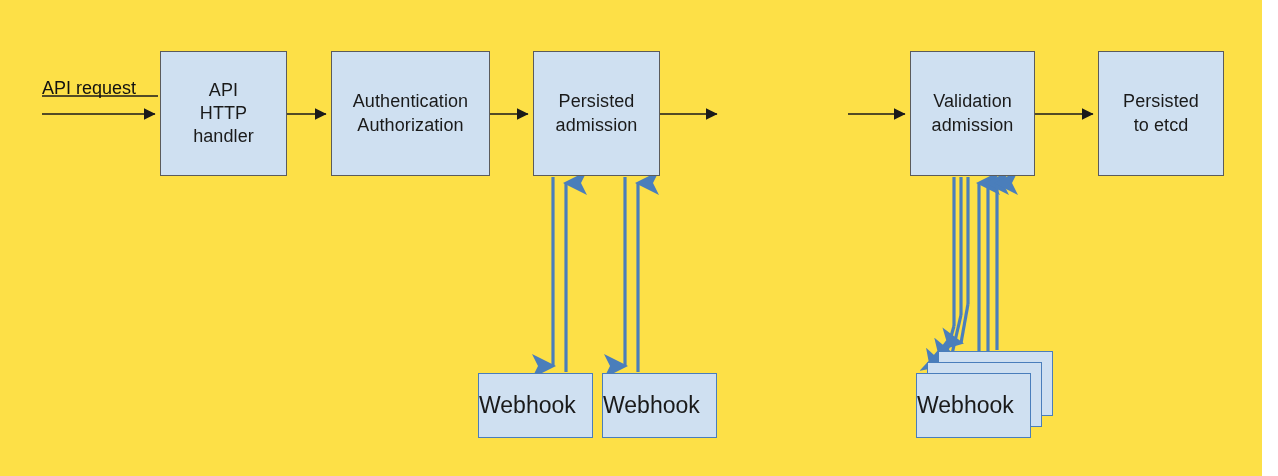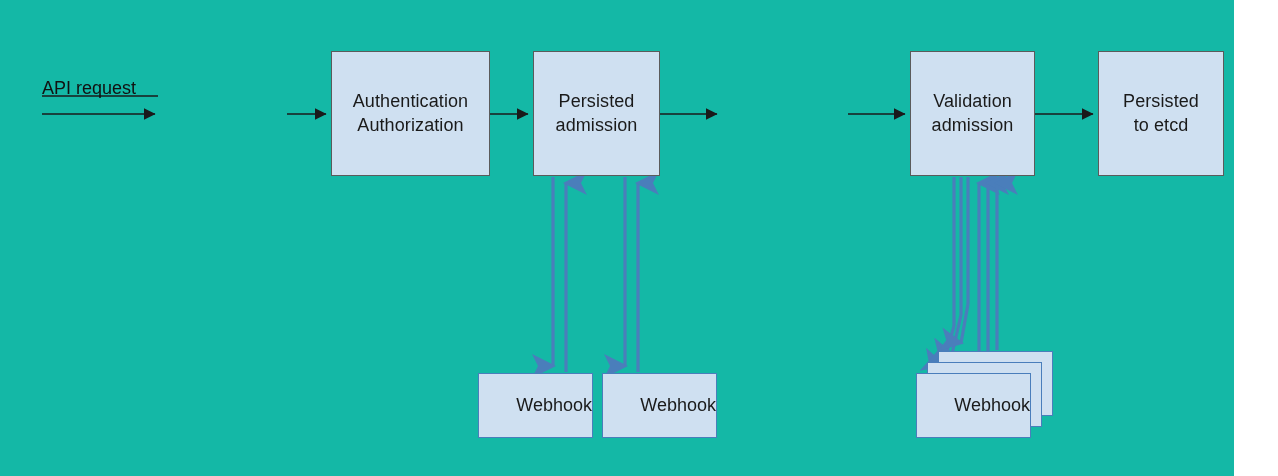--- a/index.html
+++ b/index.html
@@ -7,22 +7,23 @@
     padding: 0;
     background: #ffffff;
   }
   body {
     font-family: "Liberation Sans", sans-serif;
   }
   #diagram {
     position: relative;
     width: 1234px;
     height: 476px;
-    background: #14b8a6;
+    background: #fde047;
     overflow: hidden;
+    padding-left: 28px;
   }
   #svg-layer {
     position: absolute;
     left: 0;
     top: 0;
     width: 1278px;
     height: 476px;
   }
   .node {
     position: absolute;
@@ -43,24 +44,24 @@
     white-space: pre-line;
     padding: 0 4px;
   }
   .webhook {
     position: absolute;
     background: #cfe0f1;
     border: 1.6px solid #4a7ebb;
     box-sizing: border-box;
     display: flex;
     align-items: center;
-    justify-content: flex-end;
+    justify-content: flex-start;
     text-align: center;
     color: #1a1a1a;
-    font-size: 18px;
+    font-size: 23px;
     z-index: 4;
   }
   .webhook-back {
     z-index: 2;
   }
   .edge-label {
     position: absolute;
     font-size: 18px;
     color: #111111;
     white-space: nowrap;
@@ -114,20 +115,25 @@
       <line x1="968" y1="304" x2="961" y2="343" stroke="#4a7ebb" stroke-width="3.2" marker-end="url(#blue-down)"></line>
 
       <line x1="979" y1="372" x2="979" y2="183" stroke="#4a7ebb" stroke-width="3.2" marker-end="url(#blue-up)"></line>
       <line x1="988" y1="361" x2="988" y2="183" stroke="#4a7ebb" stroke-width="3.2" marker-end="url(#blue-up)"></line>
       <line x1="997" y1="350" x2="997" y2="183" stroke="#4a7ebb" stroke-width="3.2" marker-end="url(#blue-up)"></line>
     </g>
   </svg>
 
   <div class="edge-label" style="left:42px; top:78px;">API request</div>
 
+  <div class="node" style="left:160px; top:51px; width:127px; height:125px;">
+    <span class="node-label">API
+HTTP
+handler</span>
+  </div>
 
   <div class="node" style="left:331px; top:51px; width:159px; height:125px;">
     <span class="node-label">Authentication
 Authorization</span>
   </div>
 
   <div class="node" style="left:533px; top:51px; width:127px; height:125px;">
     <span class="node-label">Persisted
 admission</span>
   </div>

